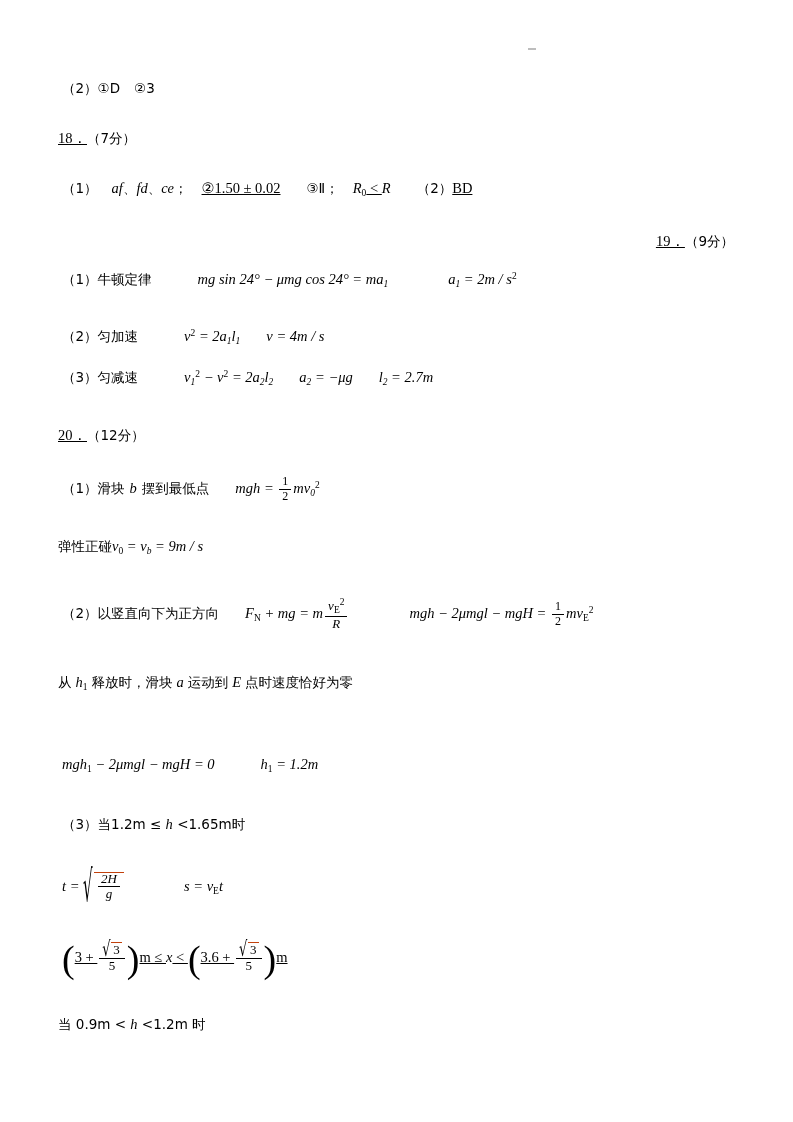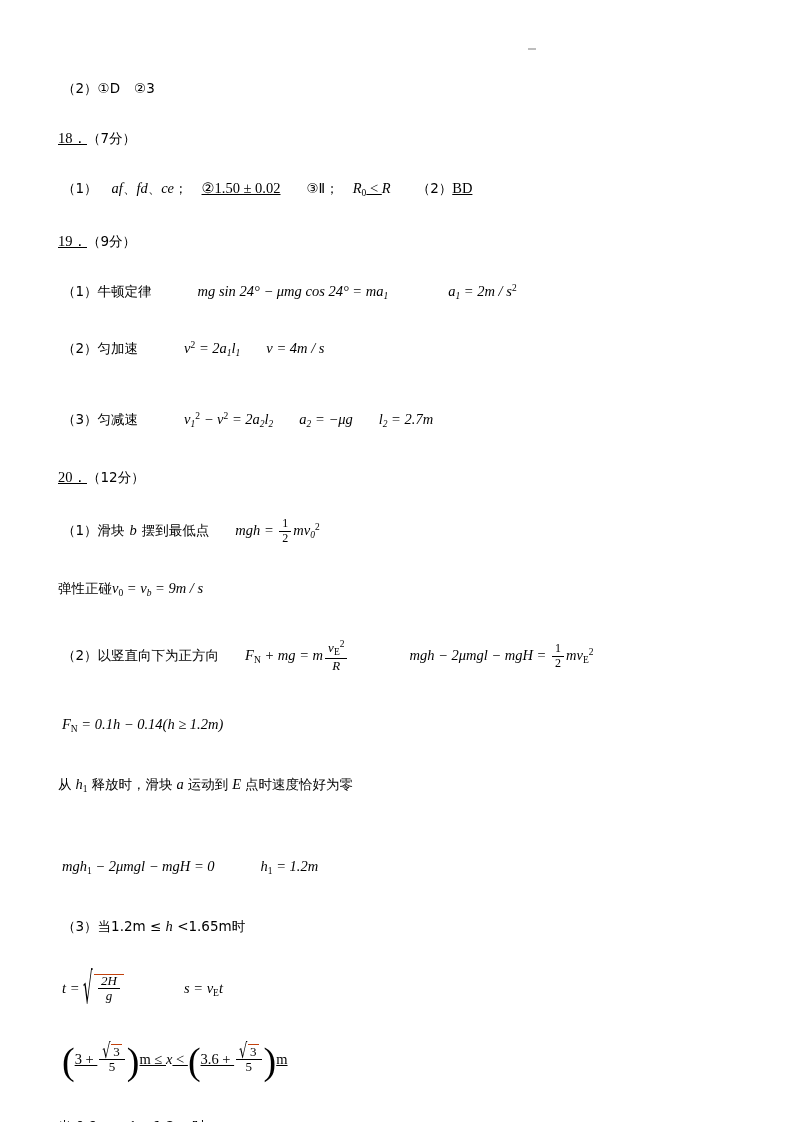--- a/index.html
+++ b/index.html
@@ -152,29 +152,29 @@
     </div>
 
     <div class="line blk" style="margin-left:-4px;margin-bottom:28px;">
       <span class="num">18．</span><span class="cn">（7分）</span>
     </div>
 
     <div class="line blk" style="margin-bottom:32px;">
       <span class="cn">（1）</span><span class="gapS"></span><span class="it">af</span><span class="cn">、</span><span class="it">fd</span><span class="cn">、</span><span class="it">ce</span><span class="cn">；</span><span class="gapS"></span><span class="num">②1.50 ± 0.02</span><span class="gap"></span><span class="cn">③Ⅱ；</span><span class="gapS"></span><span class="it">R</span><span class="subu">0</span><span class="num"> &lt; </span><span class="it">R</span><span class="gap"></span><span class="cn">（2）</span><span class="num">BD</span>
     </div>
 
-    <div class="line blk" style="margin-left:-4px;margin-bottom:28px;">
+    <div class="line blk" style="margin-left:-4px;margin-bottom:16px;text-align:right;">
       <span class="num">19．</span><span class="cn">（9分）</span>
     </div>
 
     <div class="line blk" style="margin-bottom:35px;">
       <span class="cn">（1）</span><span class="cn">牛顿定律</span><span class="gap2"></span><span class="it">mg sin 24° − μmg cos 24° = ma</span><span class="sub">1</span><span class="gap3"></span><span class="it">a</span><span class="sub">1</span><span class="it"> = 2m / s</span><span class="sup">2</span>
     </div>
 
-    <div class="line blk" style="margin-bottom:49px;">
+    <div class="line blk" style="margin-bottom:19px;">
       <span class="cn">（2）</span><span class="cn">匀加速</span><span class="gap2"></span><span class="it">v</span><span class="sup">2</span><span class="it"> = 2a</span><span class="sub">1</span><span class="it">l</span><span class="sub">1</span><span class="gap"></span><span class="it">v = 4m / s</span>
     </div>
 
     <div class="line blk" style="margin-bottom:35px;">
       <span class="cn">（3）</span><span class="cn">匀减速</span><span class="gap2"></span><span class="it">v</span><span class="sub">1</span><span class="sup">2</span><span class="it"> − v</span><span class="sup">2</span><span class="it"> = 2a</span><span class="sub">2</span><span class="it">l</span><span class="sub">2</span><span class="gap"></span><span class="it">a</span><span class="sub">2</span><span class="it"> = −μg</span><span class="gap"></span><span class="it">l</span><span class="sub">2</span><span class="it"> = 2.7m</span>
     </div>
 
     <div class="line blk" style="margin-left:-4px;margin-bottom:30px;">
       <span class="num">20．</span><span class="cn">（12分）</span>
     </div>
@@ -184,23 +184,20 @@
     </div>
 
     <div class="line blk" style="margin-left:-4px;margin-bottom:40px;">
       <span class="cn">弹性正碰</span><span class="it">v</span><span class="subu">0</span><span class="it"> = v</span><span class="sub">b</span><span class="it"> = 9m / s</span>
     </div>
 
     <div class="line blk" style="margin-bottom:40px;">
       <span class="cn">（2）</span><span class="cn">以竖直向下为正方向</span><span class="gap"></span><span class="it">F</span><span class="subu">N</span><span class="it"> + mg = m</span><span class="frac fbig"><span class="n"><span class="it">v</span><span class="subu">E</span><span class="sup">2</span></span><span class="d it">R</span></span><span class="gap3"></span><span class="it">mgh − 2μmgl − mgH = </span><span class="frac"><span class="n">1</span><span class="d">2</span></span><span class="it">mv</span><span class="subu">E</span><span class="sup">2</span>
     </div>
 
-    <div class="line blk" style="margin-bottom:38px;">
-      <span class="it">F</span><span class="subu">N</span><span class="it"> = 0.1h − 0.14(h ≥ 1.2m)</span>
-    </div>
 
     <div class="line blk" style="margin-left:-4px;margin-bottom:60px;">
       <span class="cn">从</span><span class="gapS" style="width:4px"></span><span class="it">h</span><span class="subu">1</span><span class="gapS" style="width:4px"></span><span class="cn">释放时，滑块</span><span class="gapS" style="width:4px"></span><span class="it">a</span><span class="gapS" style="width:4px"></span><span class="cn">运动到</span><span class="gapS" style="width:4px"></span><span class="it">E</span><span class="gapS" style="width:4px"></span><span class="cn">点时速度恰好为零</span>
     </div>
 
     <div class="line blk" style="margin-bottom:38px;">
       <span class="it">mgh</span><span class="subu">1</span><span class="it"> − 2μmgl − mgH = 0</span><span class="gap2"></span><span class="it">h</span><span class="subu">1</span><span class="it"> = 1.2m</span>
     </div>
 
     <div class="line blk" style="margin-bottom:36px;">

